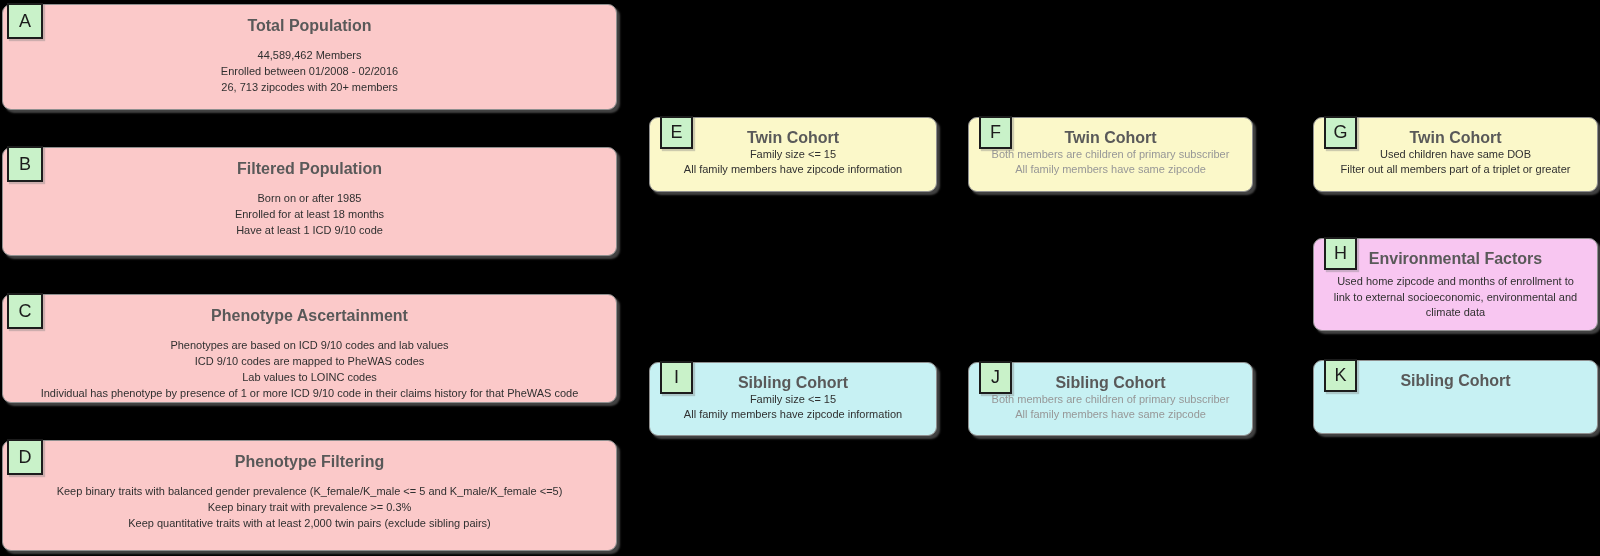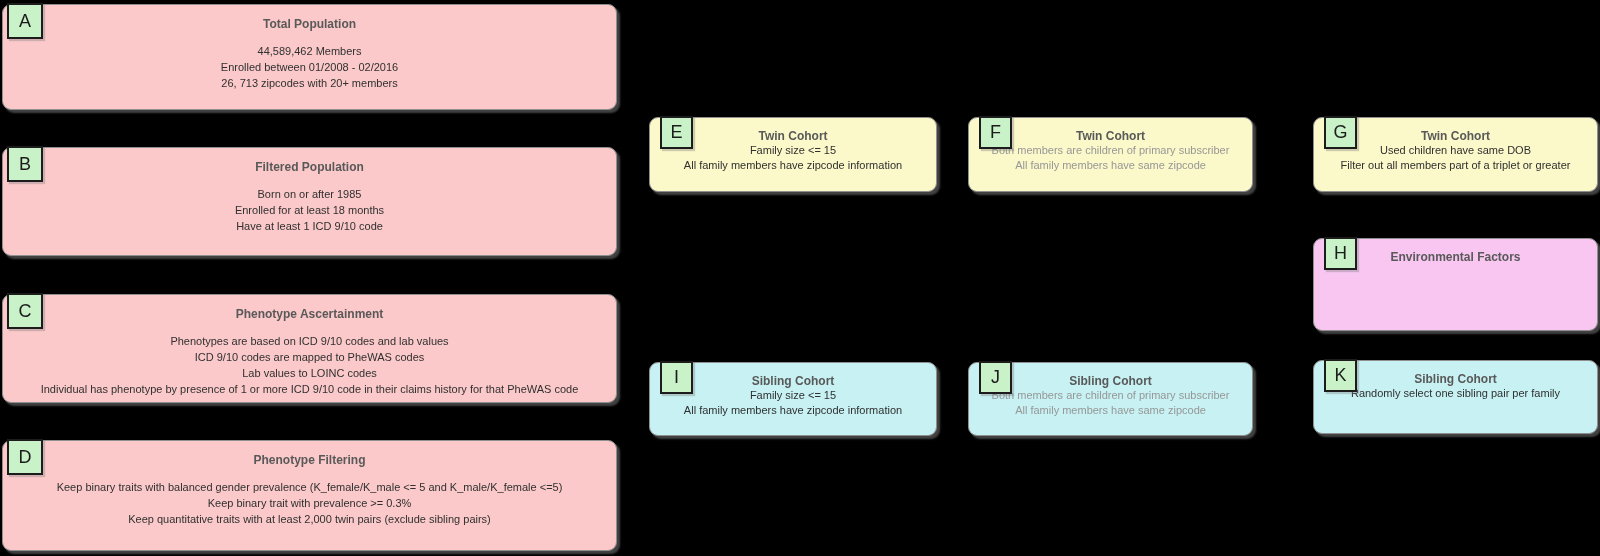--- a/index.html
+++ b/index.html
@@ -33,21 +33,21 @@
     font-size: 18px;
     box-shadow: 2px 2px 1px rgba(120,120,120,0.35);
     z-index: 2;
   }
   .big .node-label   { left: 4px;  width: 32px; height: 32px; }
   .small .node-label { left: 10px; width: 29px; height: 29px; }
 
   .title {
     font-weight: bold;
     color: #595959;
-    font-size: 12px;
+    font-size: 16px;
   }
   .big .title   { padding-top: 12px; }
   .small .title { padding-top: 11px; }
 
   .line {
     color: #303030;
     font-size: 11px;
     line-height: 16px;
     white-space: nowrap;
   }
@@ -138,20 +138,25 @@
   <div class="title">Twin Cohort</div>
   <div class="body">
     <div class="line">Used children have same DOB</div>
     <div class="line">Filter out all members part of a triplet or greater</div>
   </div>
 </div>
 
 <div class="box small magenta box-h">
   <div class="node-label">H</div>
   <div class="title">Environmental Factors</div>
+  <div class="body">
+    <div class="line">Used home zipcode and months of enrollment to</div>
+    <div class="line">link to external socioeconomic, environmental and</div>
+    <div class="line">climate data</div>
+  </div>
 </div>
 
 <div class="box small cyan box-i">
   <div class="node-label">I</div>
   <div class="title">Sibling Cohort</div>
   <div class="body">
     <div class="line">Family size &lt;= 15</div>
     <div class="line">All family members have zipcode information</div>
   </div>
 </div>
@@ -162,15 +167,14 @@
   <div class="body">
     <div class="line">Both members are children of primary subscriber</div>
     <div class="line">All family members have same zipcode</div>
   </div>
 </div>
 
 <div class="box small cyan box-k">
   <div class="node-label">K</div>
   <div class="title">Sibling Cohort</div>
   <div class="body">
-    <div class="line">Randomly select one sibling pair per family</div>
   </div>
 </div>
 
 </body></html>

